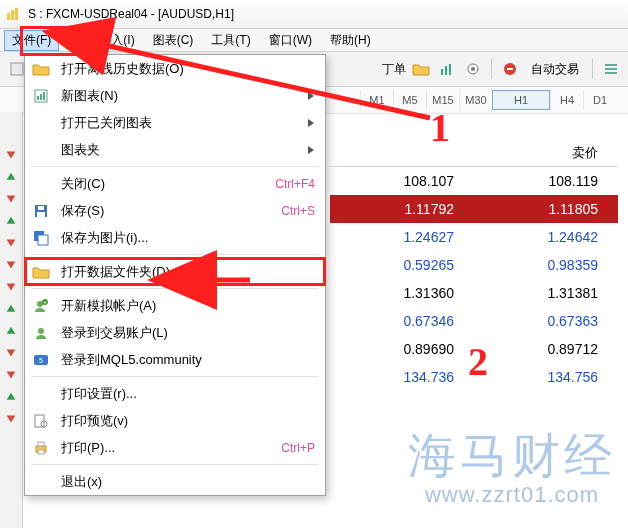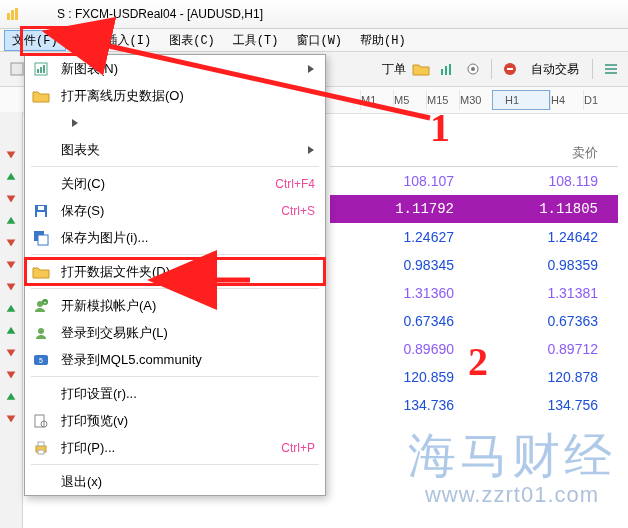--- a/index.html
+++ b/index.html
@@ -1,47 +1,47 @@
 <!DOCTYPE html>
 <html><head>
 <meta charset="utf-8">
 <style>
 html,body{margin:0;padding:0;font-family:"Microsoft YaHei","Segoe UI",Tahoma,sans-serif;font-size:12px;background:#fff;color:#000;width:628px;height:528px;overflow:hidden;position:relative;}
 .titlebar{height:28px;background:linear-gradient(#fff,#f3f3f3);border-bottom:1px solid #d0d0d0;display:flex;align-items:center;padding:0 6px;gap:6px;}
 .titleicon{width:16px;height:16px;}
-.titletext{font-size:12px;color:#000;white-space:nowrap;overflow:hidden;margin-left:29px;}
-.menubar{height:22px;display:flex;align-items:center;padding:0 4px;border-bottom:1px solid #d6d6d6;background:#f7f7f7;gap:2px;font-family:Liberation Mono, monospace;}
+.titletext{font-size:12px;color:#000;white-space:nowrap;overflow:hidden;}
+.menubar{height:22px;display:flex;align-items:center;padding:0 4px;border-bottom:1px solid #d6d6d6;background:#f7f7f7;gap:2px;}
 .menuitem{padding:2px 8px;cursor:default;}
 .menuitem.selected{background:#cde6fb;border:1px solid #6aa9e4;padding:1px 7px;}
 .toolbar{height:34px;background:#f3f3f3;border-bottom:1px solid #d6d6d6;display:flex;align-items:center;padding:0 6px;gap:4px;position:relative;}
 .tbtn{width:22px;height:22px;display:inline-flex;align-items:center;justify-content:center;}
 .tbsep{width:1px;height:20px;background:#ccc;margin:0 3px;}
 .autotrade{display:flex;align-items:center;gap:4px;padding:0 6px;}
 .timeframes{height:26px;background:#fafafa;border-bottom:1px solid #e0e0e0;display:flex;align-items:center;padding-left:360px;gap:0;font-size:11px;color:#555;}
-.tfcell{width:32px;text-align:left;padding:4px 0;border-left:1px solid #e6e6e6;}
+.tfcell{width:32px;text-align:center;padding:4px 0;border-left:1px solid #e6e6e6;}
 .tfcell.active{border:1px solid #7da9d6;background:#eaf3fc;padding:3px 12px;}
 .leftcol{position:absolute;left:0;top:112px;width:22px;bottom:0;background:#f2f2f2;border-right:1px solid #d6d6d6;display:flex;flex-direction:column;align-items:center;padding-top:34px;gap:4px;}
 .arrowcell{width:16px;height:18px;display:flex;align-items:center;justify-content:center;}
 .market-label{position:absolute;left:2px;top:112px;font-size:12px;color:#222;}
 .exch-label{position:absolute;left:2px;top:148px;font-size:12px;color:#222;}
 .nav-label{position:absolute;left:2px;top:484px;font-size:12px;color:#222;}
 .menu-dropdown{position:absolute;left:24px;top:54px;width:300px;background:#fff;border:1px solid #a3a3a3;box-shadow:2px 3px 8px rgba(0,0,0,.25);z-index:40;}
 .menu-dropdown .row{display:flex;align-items:center;height:27px;padding:0 10px 0 6px;gap:10px;cursor:default;}
 .menu-dropdown .row .ic{width:20px;display:flex;justify-content:center;}
 .menu-dropdown .row .lbl{flex:1;font-size:13px;}
 .menu-dropdown .row .sc{color:#ec4899;font-size:12px;}
 .menu-dropdown .sep{height:1px;background:#e2e2e2;margin:3px 6px;}
 .menu-dropdown .row.highlight{outline:3px solid #ff1f1f;outline-offset:-2px;}
 .pricearea{position:absolute;left:330px;top:140px;right:10px;}
-.pricehdr{display:flex;height:26px;align-items:center;border-bottom:1px solid #d6d6d6;font-size:13px;color:#737373;}
+.pricehdr{display:flex;height:26px;align-items:center;border-bottom:1px solid #d6d6d6;font-size:13px;color:#000000;}
 .pricehdr .col{flex:1;text-align:right;padding-right:20px;}
 .pricerow{display:flex;height:27px;align-items:center;border-bottom:1px solid transparent;font-size:14px;}
 .pricerow .col{flex:1;text-align:right;padding-right:20px;}
-.pricerow.sel{background:#a21caf;color:#fff;font-family:Liberation Mono, monospace;}
-.red{color:#8b5cf6;}
+.pricerow.sel{background:#b91c1c;color:#fff;}
+.red{color:#000000;}
 .blue{color:#1d4ed8;}
 .annot{position:absolute;pointer-events:none;z-index:60;}
 .big1{font-family:"Segoe Script","Comic Sans MS",cursive;font-size:40px;color:#ff1f1f;font-weight:600;}
 .big2{font-family:"Segoe Script","Comic Sans MS",cursive;font-size:40px;color:#ff1f1f;font-weight:600;}
 .watermark{position:absolute;right:12px;bottom:20px;pointer-events:none;opacity:.55;z-index:30;}
 .watermark .zh{font-family:"STXingkai","KaiTi","Microsoft YaHei";font-size:48px;color:#6fa0d6;letter-spacing:4px;}
 .watermark .url{font-family:Arial;font-size:22px;color:#6a90bf;text-align:center;margin-top:-6px;letter-spacing:1px;}
 svg{display:block;}
 .boxbtn{position:absolute;left:3px;top:466px;width:16px;height:14px;border:1px solid #888;background:#fff;}
 .redframe{position:absolute;border:3px solid #ff1f1f;pointer-events:none;z-index:55;}
@@ -195,46 +195,47 @@
     <div class="arrowcell">
       <svg width="14" height="14" viewBox="0 0 16 16">
         <path d="M3 4 L13 4 L8 12 Z" fill="#d24a3a"></path>
       </svg>
     </div>
   </div>
 
 <div class="menu-dropdown" id="dropdown">
     <div class="row">
       <span class="ic">
+        <svg width="18" height="14">
+          <path d="M1 3h5l2 2h9v8H1z" fill="#f7c84f" stroke="#c89a2a"></path>
+        </svg>
+      </span>
+      <span class="lbl">打开离线历史数据(O)</span>
+      <span class="sc"></span>
+    </div>
+    <div class="row">
+      <span class="ic">
         <svg width="16" height="16">
           <rect x="2" y="2" width="12" height="12" fill="#fff" stroke="#5a8"></rect>
           <rect x="4" y="8" width="2" height="4" fill="#5a8"></rect>
           <rect x="7" y="6" width="2" height="6" fill="#5a8"></rect>
           <rect x="10" y="4" width="2" height="8" fill="#5a8"></rect>
         </svg>
       </span>
       <span class="lbl">新图表(N)</span>
       <span class="sc"></span>
       <span>
         <svg width="8" height="10">
           <path d="M1 1 L7 5 L1 9 z" fill="#555"></path>
         </svg>
       </span>
     </div>
     <div class="row">
-      <span class="ic">
-        <svg width="18" height="14">
-          <path d="M1 3h5l2 2h9v8H1z" fill="#f7c84f" stroke="#c89a2a"></path>
-        </svg>
-      </span>
-      <span class="lbl">打开离线历史数据(O)</span>
-      <span class="sc"></span>
-    </div>
-    <div class="row">
       <span class="ic"></span>
+      <span class="lbl">打开已关闭图表</span>
       <span class="sc"></span>
       <span>
         <svg width="8" height="10">
           <path d="M1 1 L7 5 L1 9 z" fill="#555"></path>
         </svg>
       </span>
     </div>
     <div class="row">
       <span class="ic"></span>
       <span class="lbl">图表夹</span>
@@ -361,38 +362,34 @@
       </div>
       <div class="pricerow sel">
         <div class="col ">1.11792</div>
         <div class="col ">1.11805</div>
       </div>
       <div class="pricerow">
         <div class="col blue">1.24627</div>
         <div class="col blue">1.24642</div>
       </div>
       <div class="pricerow">
-        <div class="col blue">0.98345</div>
+        <div class="col blue">0.59265</div>
         <div class="col blue">0.98359</div>
       </div>
       <div class="pricerow">
         <div class="col red">1.31360</div>
         <div class="col red">1.31381</div>
       </div>
       <div class="pricerow">
         <div class="col blue">0.67346</div>
         <div class="col blue">0.67363</div>
       </div>
       <div class="pricerow">
         <div class="col red">0.89690</div>
         <div class="col red">0.89712</div>
-      </div>
-      <div class="pricerow">
-        <div class="col blue">120.859</div>
-        <div class="col blue">120.878</div>
       </div>
       <div class="pricerow">
         <div class="col blue">134.736</div>
         <div class="col blue">134.756</div>
       </div>
     </div>
 </div>
 
 <div class="redframe" style="left:20px;top:26px;width:66px;height:24px;"></div>
 

